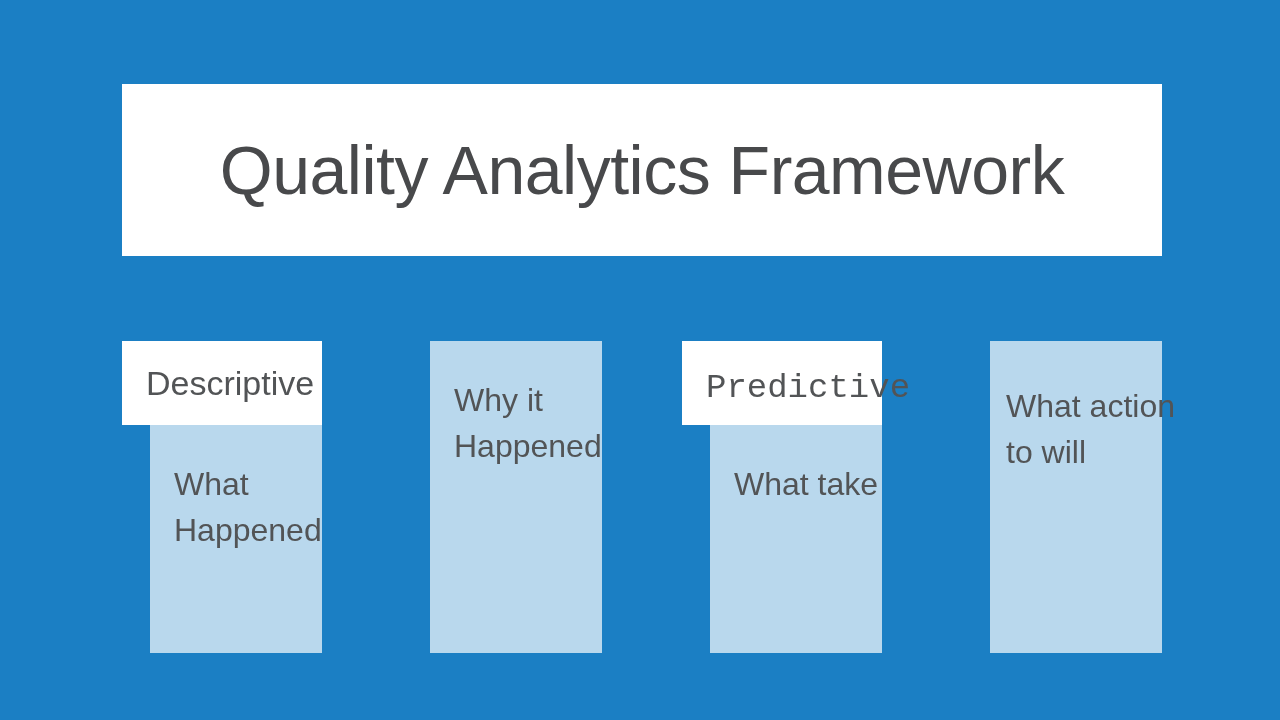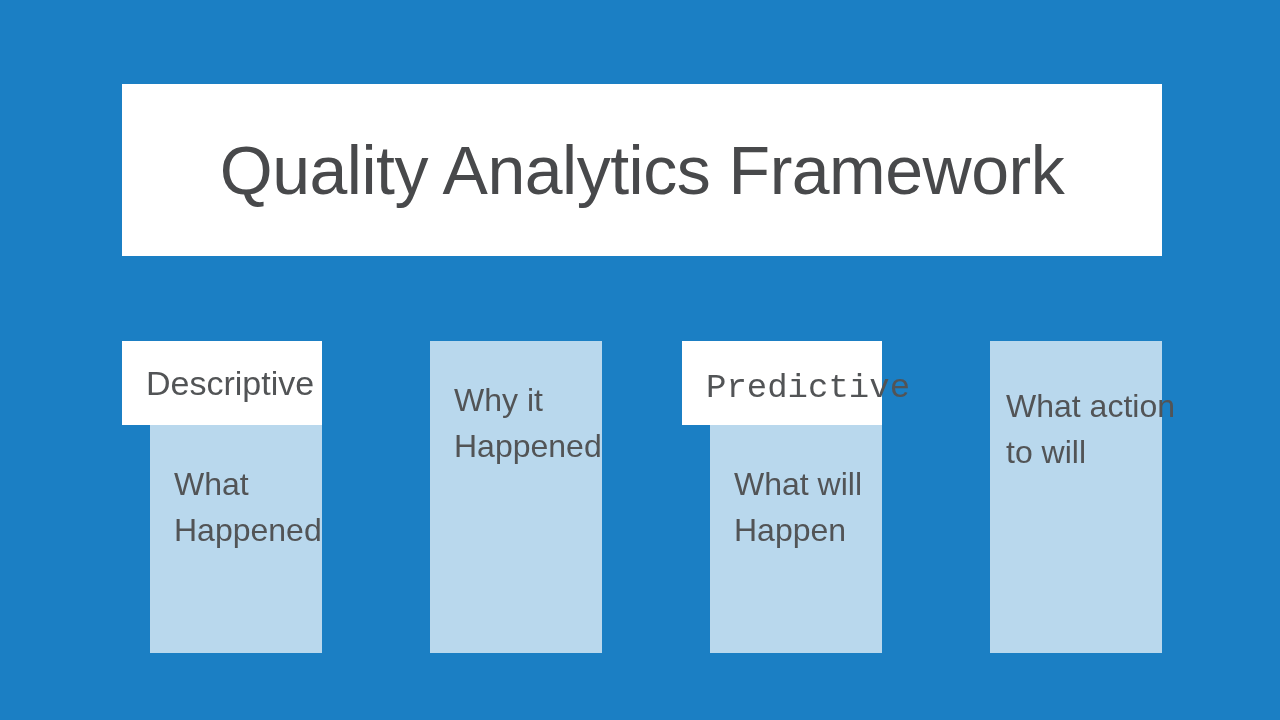--- a/index.html
+++ b/index.html
@@ -110,22 +110,21 @@
         <div class="body-line">Why it</div>
         <div class="body-line">Happened</div>
       </div>
     </div>
 
     <div class="card">
       <div class="card-header">
         <span class="card-title">Predictive</span>
       </div>
       <div class="card-body">
-        <div class="body-line">What will</div>
-        <div class="body-line">Happen</div>
+        <div class="body-line">What take</div>
       </div>
     </div>
 
     <div class="card">
       <div class="card-body">
         <div class="body-line">What action</div>
         <div class="body-line">to will</div>
       </div>
     </div>
 

